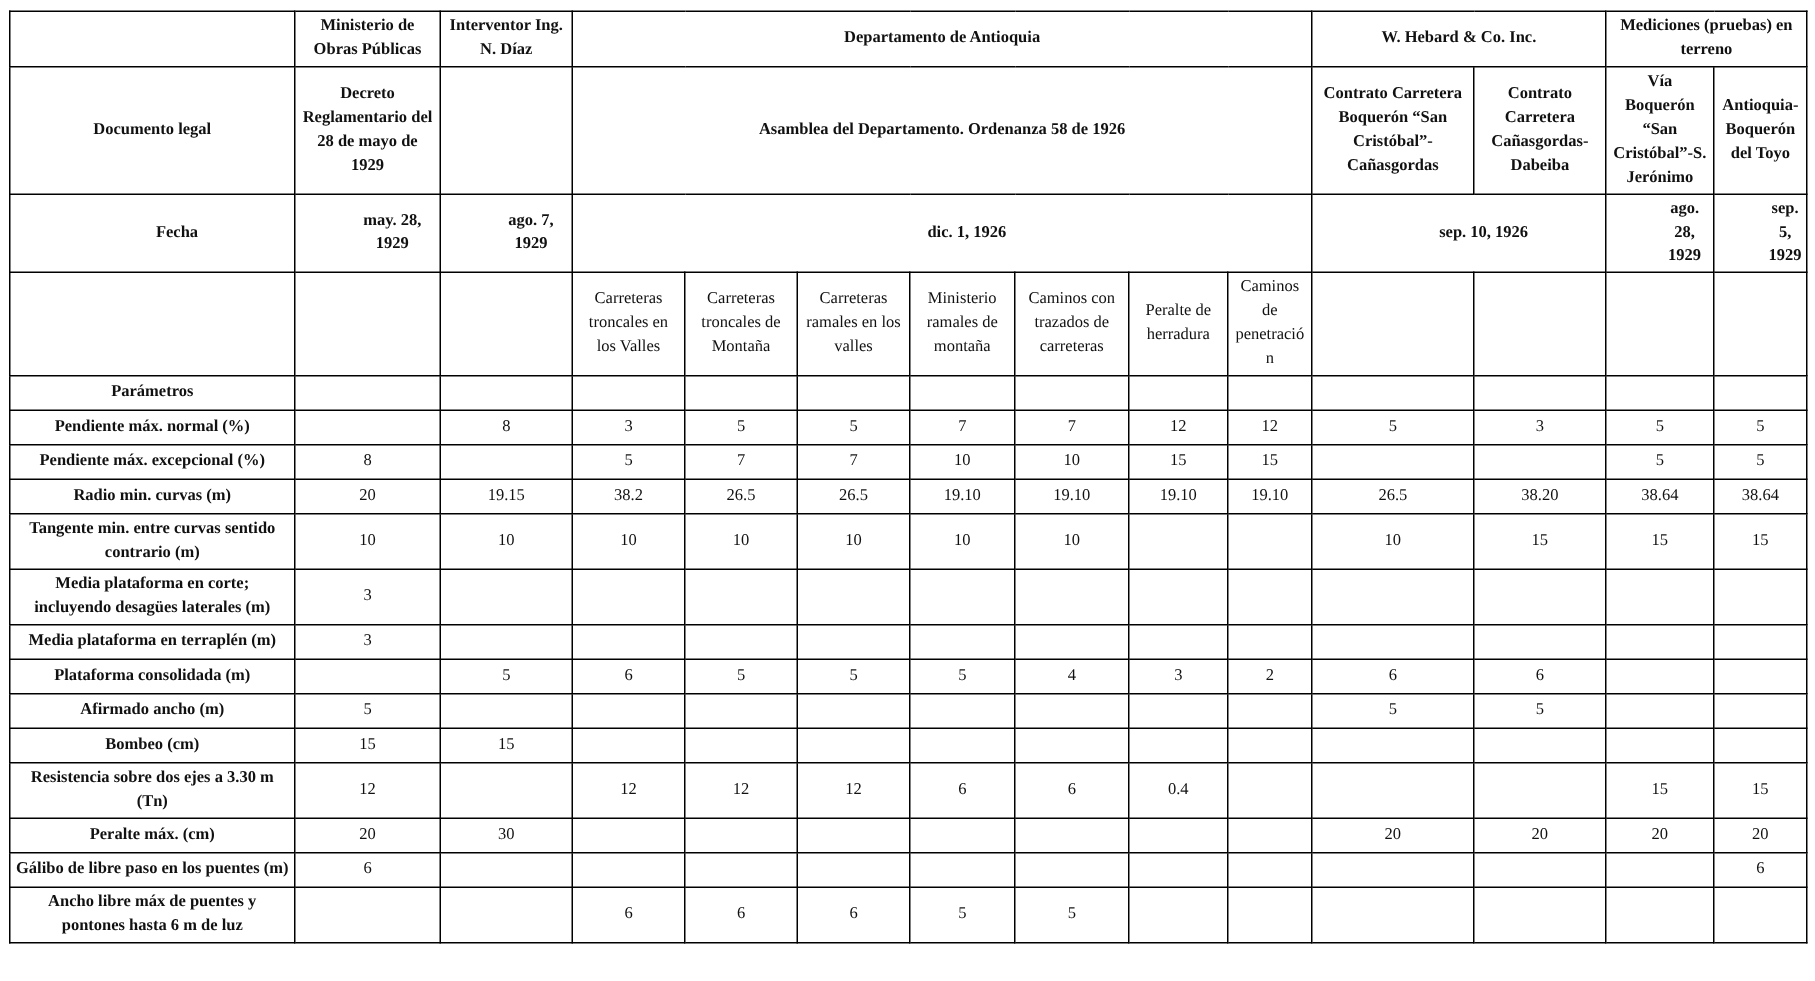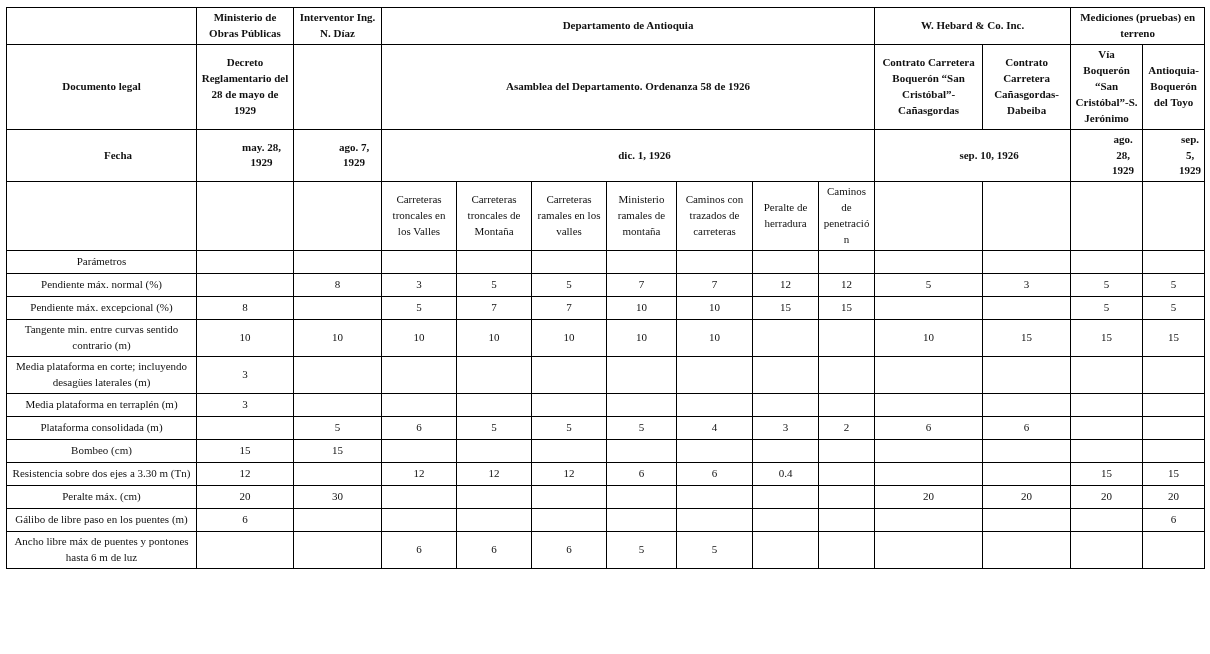--- a/index.html
+++ b/index.html
@@ -38,21 +38,21 @@
     font-weight: 600;
   }
   thead tr[data-name="group-header-row"] th { height: 36px; }
   thead tr[data-name="documento-legal-row"] th { height: 78px; }
   thead tr[data-name="fecha-row"] th { height: 22px; border-bottom: 1.5px solid #000; padding-left: 36px; }
   thead tr[data-name="subheader-row"] th { height: 60px; }
 
   tbody th, tbody td { height: 23px; }
   tbody tr:nth-child(15) th, tbody tr:nth-child(15) td { height: 44px; } 
   tbody tr:nth-child(16) th, tbody tr:nth-child(16) td { height: 40px; } 
-  tbody th.row-label { font-weight: normal; margin-left: 48px; }
+  tbody th.row-label { font-weight: bold; margin-left: 48px; }
 </style>
 </head>
 <body>
 
 <div class="page" data-name="document-page">
   <table class="spec-table" data-name="spec-table">
     <colgroup data-name="spec-table-colgroup">
       <col style="width:190px">
         <col style="width:97px">
         <col style="width:88px">
@@ -156,20 +156,36 @@
           <td data-name="data-cell">10</td>
           <td data-name="data-cell">10</td>
           <td data-name="data-cell">15</td>
           <td data-name="data-cell">15</td>
           <td data-name="empty-data-cell"></td>
           <td data-name="empty-data-cell"></td>
           <td data-name="data-cell">5</td>
           <td data-name="data-cell">5</td>
         </tr>
         <tr data-name="table-row">
+          <th class="row-label" data-name="row-label">Radio min. curvas (m)</th>
+          <td data-name="data-cell">20</td>
+          <td data-name="data-cell">19.15</td>
+          <td data-name="data-cell">38.2</td>
+          <td data-name="data-cell">26.5</td>
+          <td data-name="data-cell">26.5</td>
+          <td data-name="data-cell">19.10</td>
+          <td data-name="data-cell">19.10</td>
+          <td data-name="data-cell">19.10</td>
+          <td data-name="data-cell">19.10</td>
+          <td data-name="data-cell">26.5</td>
+          <td data-name="data-cell">38.20</td>
+          <td data-name="data-cell">38.64</td>
+          <td data-name="data-cell">38.64</td>
+        </tr>
+        <tr data-name="table-row">
           <th class="row-label" data-name="row-label">Tangente min. entre curvas sentido contrario (m)</th>
           <td data-name="data-cell">10</td>
           <td data-name="data-cell">10</td>
           <td data-name="data-cell">10</td>
           <td data-name="data-cell">10</td>
           <td data-name="data-cell">10</td>
           <td data-name="data-cell">10</td>
           <td data-name="data-cell">10</td>
           <td data-name="empty-data-cell"></td>
           <td data-name="empty-data-cell"></td>
@@ -216,20 +232,36 @@
           <td data-name="data-cell">5</td>
           <td data-name="data-cell">6</td>
           <td data-name="data-cell">5</td>
           <td data-name="data-cell">5</td>
           <td data-name="data-cell">5</td>
           <td data-name="data-cell">4</td>
           <td data-name="data-cell">3</td>
           <td data-name="data-cell">2</td>
           <td data-name="data-cell">6</td>
           <td data-name="data-cell">6</td>
+          <td data-name="empty-data-cell"></td>
+          <td data-name="empty-data-cell"></td>
+        </tr>
+        <tr data-name="table-row">
+          <th class="row-label" data-name="row-label">Afirmado ancho (m)</th>
+          <td data-name="data-cell">5</td>
+          <td data-name="empty-data-cell"></td>
+          <td data-name="empty-data-cell"></td>
+          <td data-name="empty-data-cell"></td>
+          <td data-name="empty-data-cell"></td>
+          <td data-name="empty-data-cell"></td>
+          <td data-name="empty-data-cell"></td>
+          <td data-name="empty-data-cell"></td>
+          <td data-name="empty-data-cell"></td>
+          <td data-name="data-cell">5</td>
+          <td data-name="data-cell">5</td>
           <td data-name="empty-data-cell"></td>
           <td data-name="empty-data-cell"></td>
         </tr>
         <tr data-name="table-row">
           <th class="row-label" data-name="row-label">Bombeo (cm)</th>
           <td data-name="data-cell">15</td>
           <td data-name="data-cell">15</td>
           <td data-name="empty-data-cell"></td>
           <td data-name="empty-data-cell"></td>
           <td data-name="empty-data-cell"></td>

